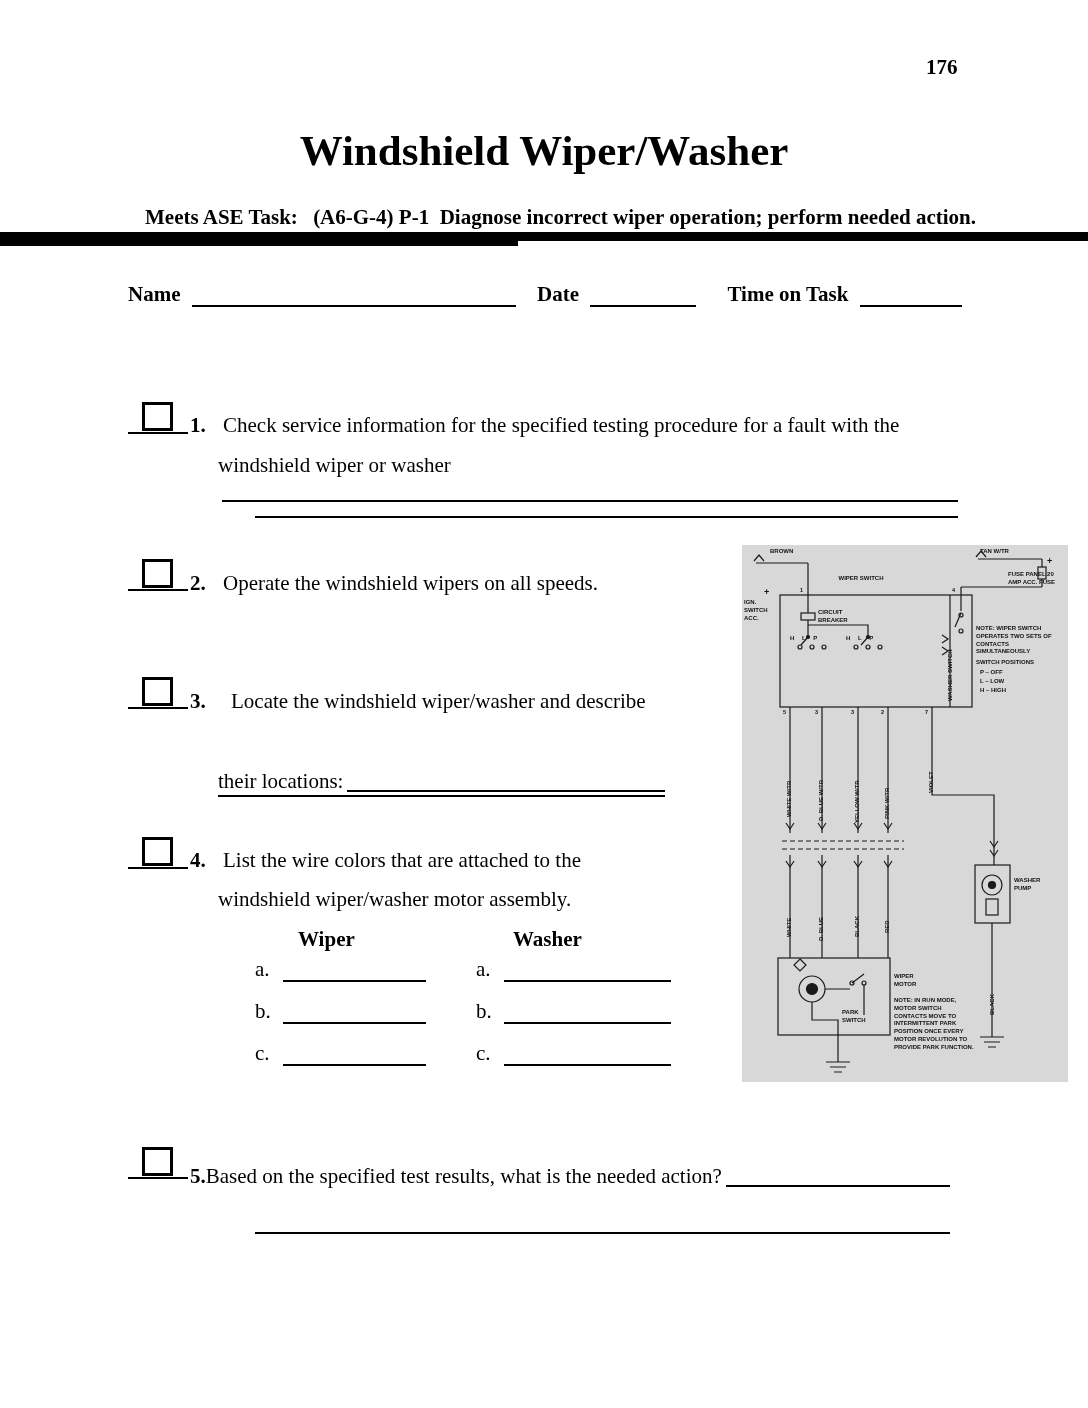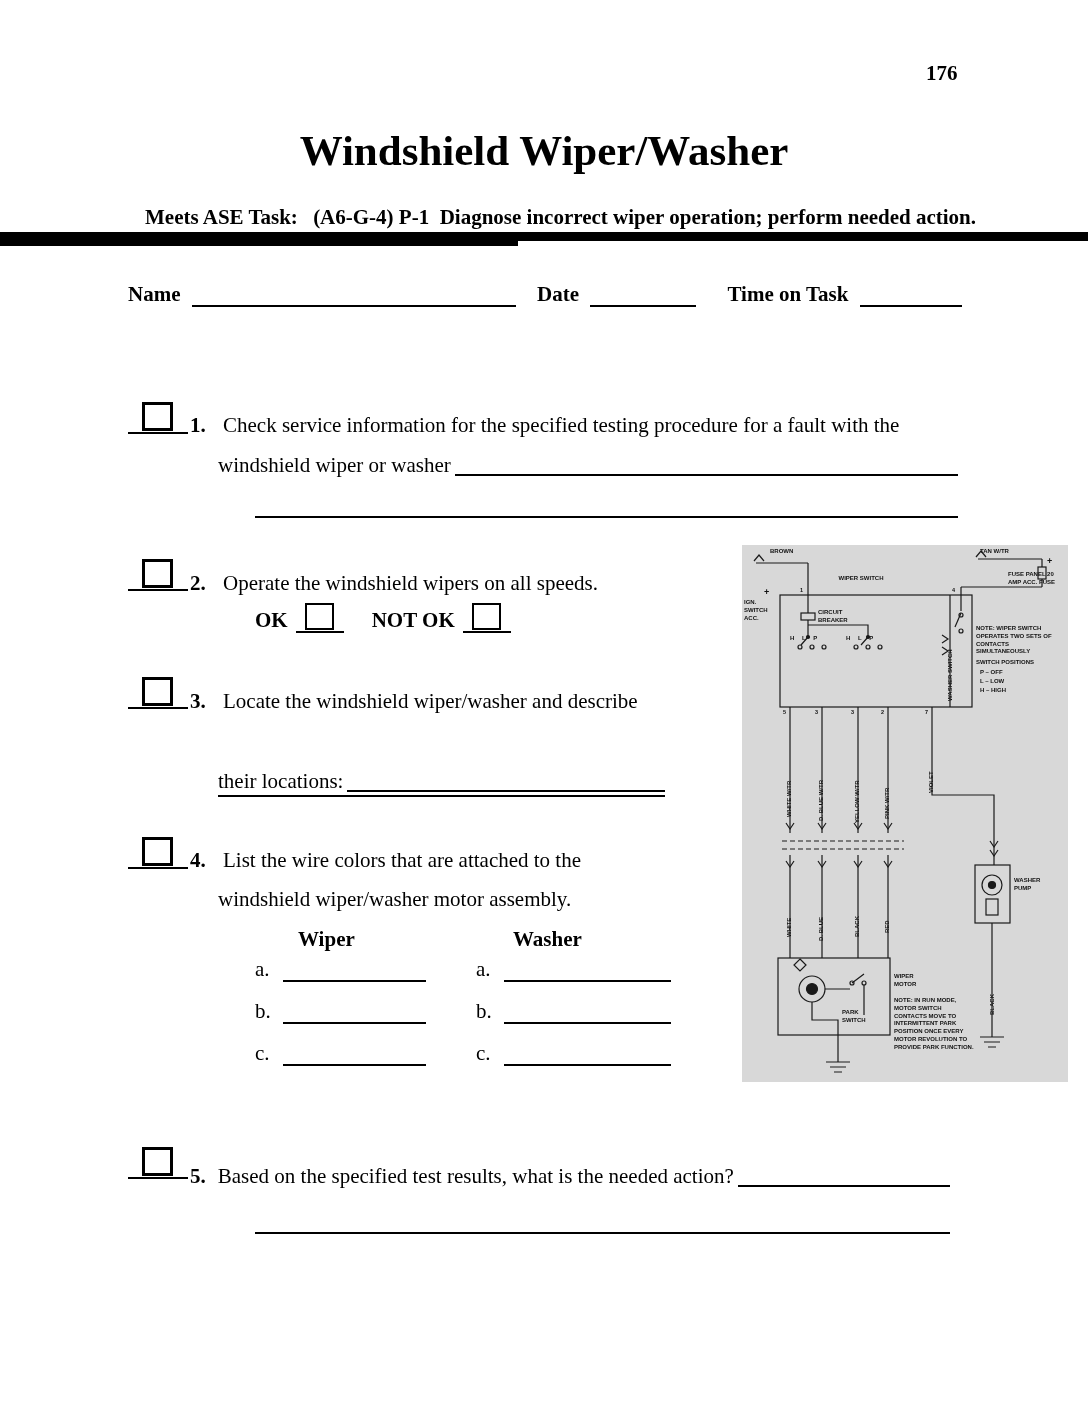--- a/index.html
+++ b/index.html
@@ -41,21 +41,21 @@
         white-space:nowrap; font-size:6px; font-weight:bold; line-height:8px; height:8px; }
   .dnum { position:absolute; font-size:5.5px; font-weight:bold; }
   .dplus { position:absolute; font-size:9px; font-weight:bold; }
   .dsvg { position:absolute; left:0; top:0; }
 </style>
 </head>
 <body>
 
 <div class="page">
 
-  <div class="row bold" style="left:926px;top:60px;text-align:center;">176</div>
+  <div class="row bold" style="left:926px;top:54px;text-align:center;">176</div>
 
   <div class="abs" style="left:0;top:126px;width:1088px;text-align:center;font-size:43px;font-weight:bold;">Windshield Wiper/Washer</div>
 
   <div class="row" style="left:145px;top:204px;">
     <span class="bold">Meets ASE Task:</span>
     <span class="pre" style="margin-left:10px;">(A6-G-4) P-1  Diagnose incorrect wiper operation; perform needed action.</span>
   </div>
 
   <div class="rule1"></div>
   <div class="rule2"></div>
@@ -71,54 +71,42 @@
 
 
   <div class="task-check" style="left:128px;top:400px;">
     <div class="sq"></div>
     <div class="ln"></div>
   </div>
   <div class="row" style="left:190px;top:412px;">
     <span class="bold">1.</span>
     <span style="margin-left:12px;">Check service information for the specified testing procedure for a fault with the</span>
   </div>
-  <div class="flexrow" style="left:218px;top:452px;width:740px;">
+  <div class="flexrow" style="left:218px;top:452px;width:740px;flex-direction:column;">
     <span>windshield wiper or washer</span>
     <span class="fill"></span>
   </div>
   <div class="uline" style="left:255px;top:492px;width:703px;height:26px;"></div>
 
   <div class="task-check" style="left:128px;top:557px;">
     <div class="sq"></div>
     <div class="ln"></div>
   </div>
   <div class="row" style="left:190px;top:570px;">
     <span class="bold">2.</span>
     <span style="margin-left:12px;">Operate the windshield wipers on all speeds.</span>
   </div>
-  <div class="flexrow" style="left:255px;top:599px;height:34px;align-items:flex-end;">
-    <span class="bold">OK</span>
-    <span class="inline-check" style="margin-left:8px;">
-      <span class="sq"></span>
-      <span class="ln"></span>
-    </span>
-    <span class="bold" style="margin-left:28px;">NOT OK</span>
-    <span class="inline-check" style="margin-left:8px;">
-      <span class="sq"></span>
-      <span class="ln"></span>
-    </span>
-  </div>
 
   <div class="task-check" style="left:128px;top:675px;">
     <div class="sq"></div>
     <div class="ln"></div>
   </div>
   <div class="row" style="left:190px;top:688px;">
     <span class="bold">3.</span>
-    <span style="margin-left:12px;">Locate the windshield wiper/washer and describe</span>
+    <span style="margin-left:20px;">Locate the windshield wiper/washer and describe</span>
   </div>
   <div class="flexrow" style="left:218px;top:768px;width:447px;">
     <span>their locations:</span>
     <span class="fill"></span>
   </div>
   <div class="uline" style="left:218px;top:771px;width:447px;height:26px;"></div>
 
   <div class="task-check" style="left:128px;top:835px;">
     <div class="sq"></div>
     <div class="ln"></div>
@@ -154,21 +142,21 @@
     <span class="rl">c.</span>
     <span class="wb" style="width:167px;"></span>
   </div>
 
   <div class="task-check" style="left:128px;top:1145px;">
     <div class="sq"></div>
     <div class="ln"></div>
   </div>
   <div class="flexrow" style="left:190px;top:1163px;width:760px;">
     <span class="bold">5.</span>
-    <span style="margin-left:12px;">Based on the specified test results, what is the needed action?</span>
+    <span style="">Based on the specified test results, what is the needed action?</span>
     <span class="fill"></span>
   </div>
   <div class="uline" style="left:255px;top:1208px;width:695px;height:26px;"></div>
 
   <div class="diagram">
     <svg class="dsvg" width="326" height="537" viewBox="0 0 326 537">
       <g stroke="#1a1a1a" stroke-width="1.2" fill="none">
 
         <g>
           <path d="M14,18 H66 M66,18 V50"></path>

